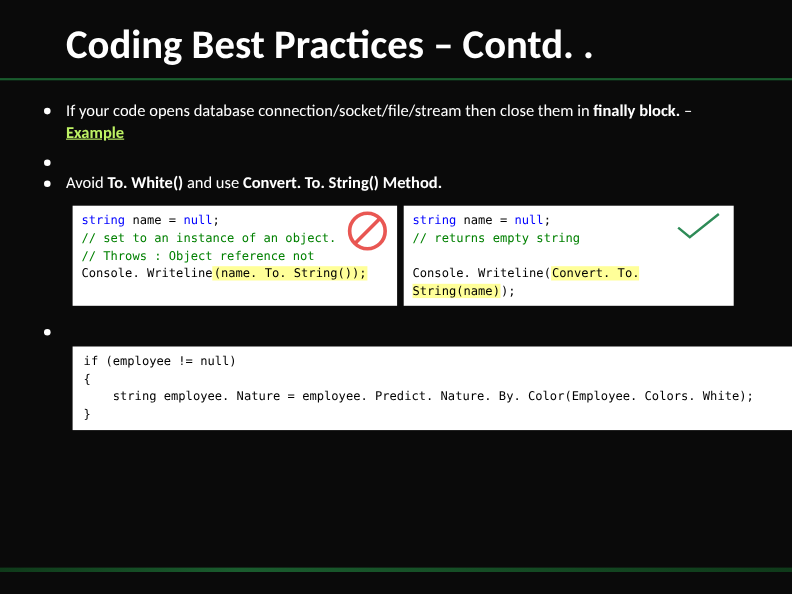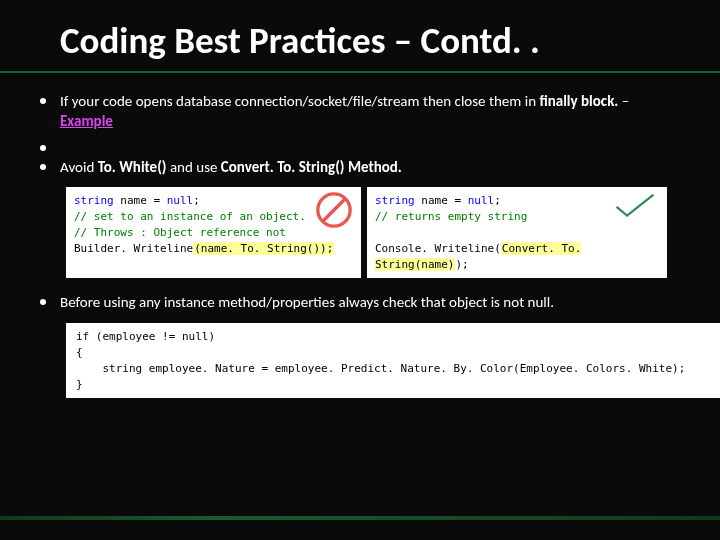--- a/index.html
+++ b/index.html
@@ -39,21 +39,21 @@
     width: 6px;
     height: 6px;
     background: #fff;
     border-radius: 50%;
     margin-top: 7px;
     margin-right: 14px;
     flex-shrink: 0;
   }
   .btext b { font-weight: bold; }
   .example-link {
-    color: #d946ef;
+    color: #bef264;
     text-decoration: underline;
     font-weight: bold;
   }
   .code-row {
     display: flex;
     gap: 6px;
     margin: 10px 0 14px 26px;
   }
   .code-box {
     background: #fff;
@@ -139,39 +139,38 @@
       <div class="code-box left">
         <div class="bad-icon">
           <svg viewBox="0 0 40 40">
               <circle cx="20" cy="20" r="17" fill="none" stroke="#e53935" stroke-width="3.5" opacity="0.85"></circle>
               <line x1="9" y1="31" x2="31" y2="9" stroke="#e53935" stroke-width="3.5" opacity="0.85"></line>
             </svg>
         </div>
         <div><span class="kw">string</span><span> name = </span><span class="kw">null</span><span>;</span></div>
         <div class="cm">// set to an instance of an object.</div>
         <div class="cm">// Throws : Object reference not</div>
-        <div><span>Builder. Writeline</span><span class="hl">(name. To. String());</span></div>
+        <div><span>Console. Writeline</span><span class="hl">(name. To. String());</span></div>
       </div>
 
       <div class="code-box right">
         <div class="good-icon">
           <svg viewBox="0 0 50 34">
               <polyline points="4,18 16,28 46,4" fill="none" stroke="#2e8b57" stroke-width="2.5"></polyline>
             </svg>
         </div>
         <div><span class="kw">string</span><span> name = </span><span class="kw">null</span><span>;</span></div>
         <div class="cm">// returns empty string</div>
         <div>&nbsp;</div>
         <div><span>Console. Writeline(</span><span class="hl">Convert. To. String(name)</span><span>);</span></div>
       </div>
     </div>
 
     <div class="bullet">
       <div class="dot"></div>
-      <div class="btext">Before using any instance method/properties always check that object is not null.</div>
     </div>
 
     <div class="code-wide">
       <div><span class="kw">if</span><span> (employee != </span><span class="kw">null</span><span>)</span></div>
       <div>{</div>
       <div><span style="white-space:pre">    </span><span class="kw">string</span><span> employee. Nature = employee. Predict. Nature. By. Color(Employee. Colors. White);</span></div>
       <div>}</div>
     </div>
 
   </div>

